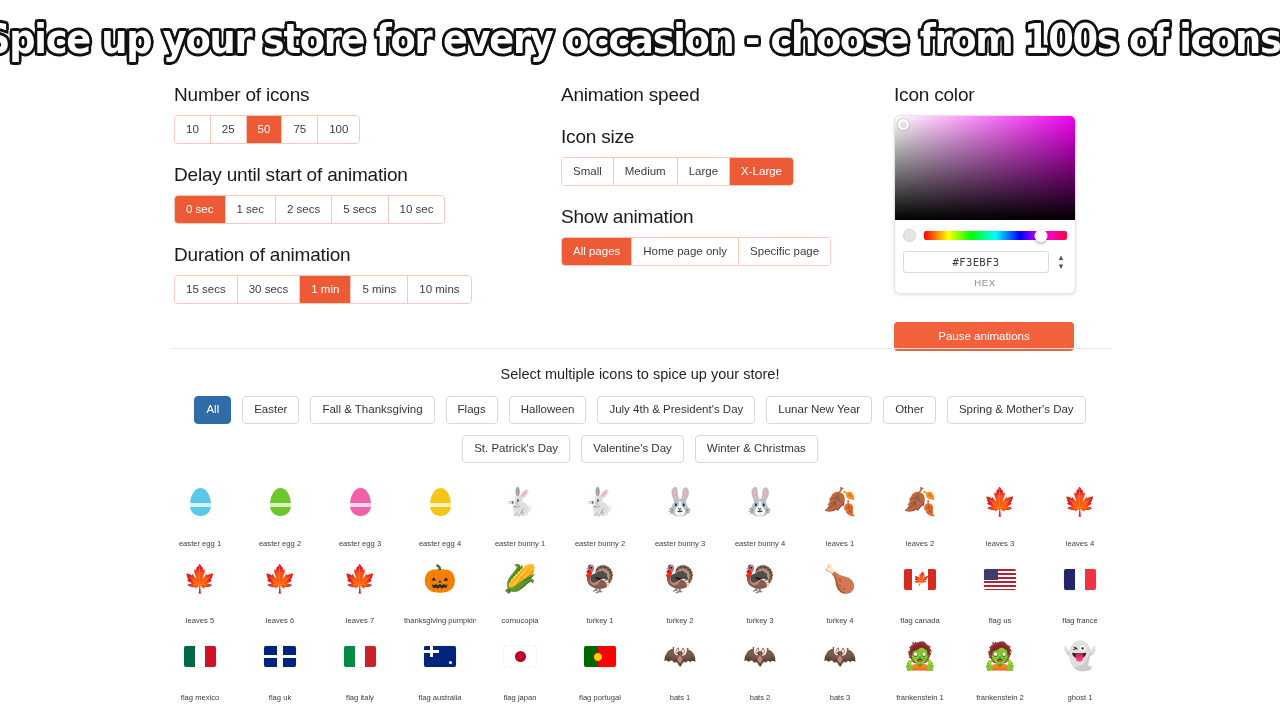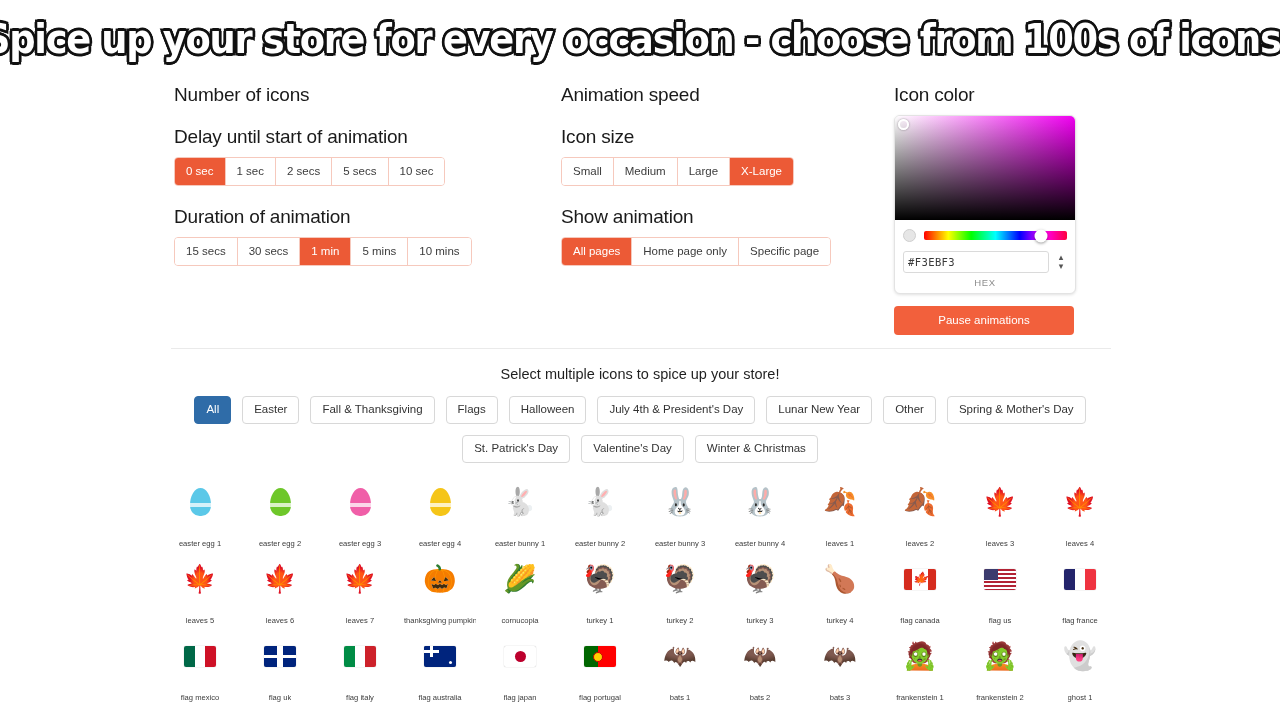--- a/index.html
+++ b/index.html
@@ -163,20 +163,21 @@
     margin-top: 9px;
   }
   .hex-field {
     flex: 1;
     border: 1px solid #dadada;
     border-radius: 3px;
     padding: 4px 4px;
     font-family: "DejaVu Sans Mono", monospace;
     font-size: 10.5px;
     color: #3a3a3a;
+    text-align: center;
     background: #fff;
     box-sizing: border-box;
     letter-spacing: 0.4px;
   }
   .stepper {
     display: flex;
     flex-direction: column;
     align-items: center;
     justify-content: center;
     gap: 2px;
@@ -188,21 +189,21 @@
   .hex-label {
     text-align: center;
     font-size: 9.5px;
     color: #8e8e8e;
     margin-top: 4px;
     letter-spacing: 0.6px;
   }
   .pause-btn {
     display: block;
     width: 180px;
-    margin-top: 12px;
+    margin-top: 28px;
     background: #f2603c;
     color: #ffffff;
     border: 0;
     border-radius: 4px;
     padding: 8px 0 9px 0;
     font-family: "Liberation Sans", sans-serif;
     font-size: 11.5px;
     cursor: pointer;
     box-sizing: border-box;
   }
@@ -320,20 +321,27 @@
 
 <div class="banner">
   <div class="banner-title">Spice up your store for every occasion - choose from 100s of icons!</div>
 </div>
 
 <div class="controls">
 
   <div class="col col-left">
     <div class="group">
       <div class="group-title">Number of icons</div>
+      <div class="seg">
+          <button class="seg-btn">10</button>
+          <button class="seg-btn">25</button>
+          <button class="seg-btn selected">50</button>
+          <button class="seg-btn">75</button>
+          <button class="seg-btn">100</button>
+        </div>
     </div>
     <div class="group">
       <div class="group-title">Delay until start of animation</div>
       <div class="seg">
           <button class="seg-btn selected">0 sec</button>
           <button class="seg-btn">1 sec</button>
           <button class="seg-btn">2 secs</button>
           <button class="seg-btn">5 secs</button>
           <button class="seg-btn">10 sec</button>
         </div>

